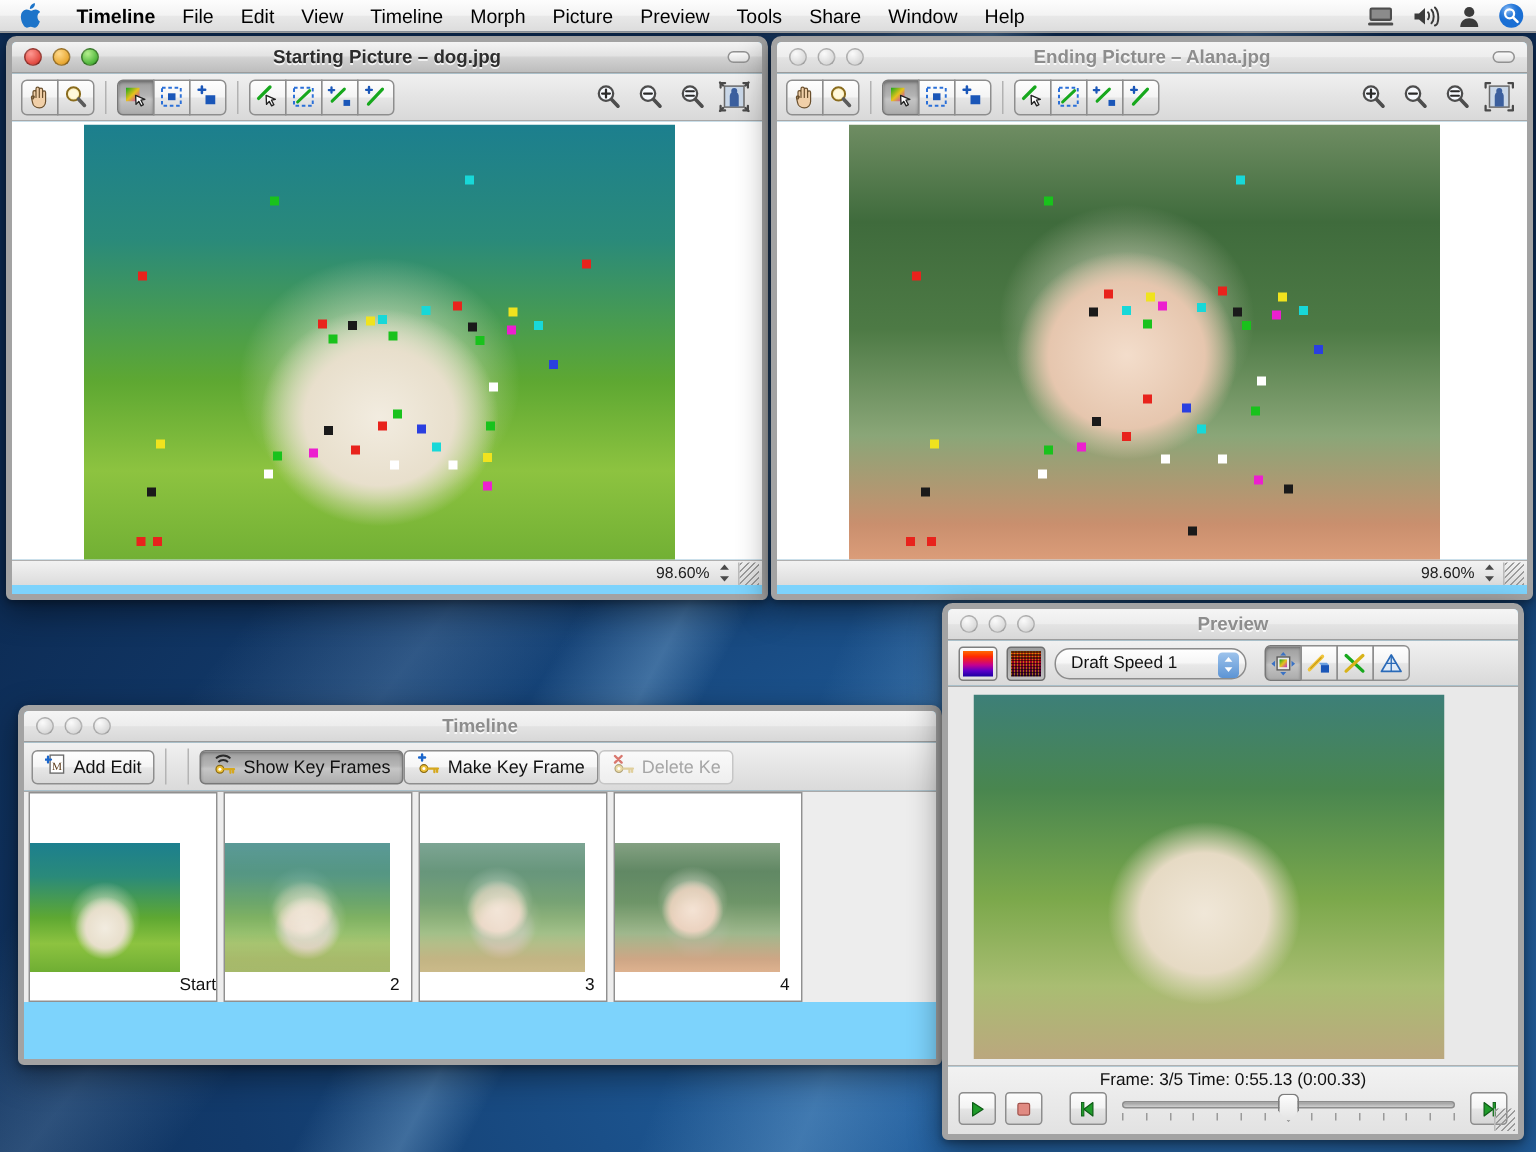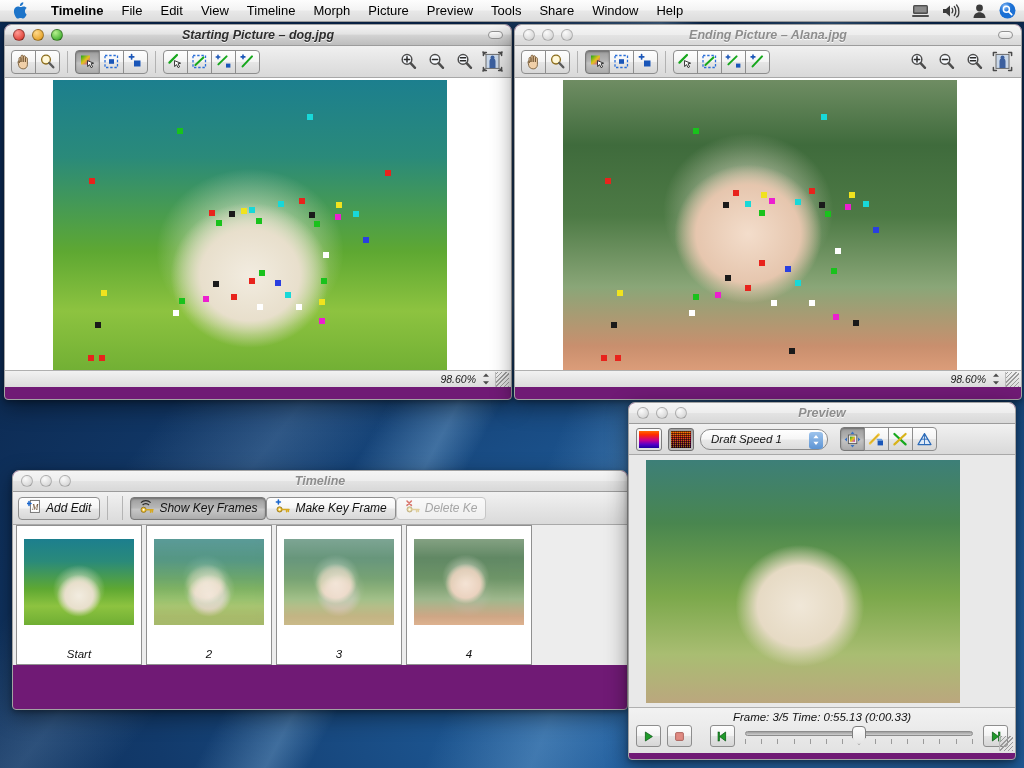--- a/index.html
+++ b/index.html
@@ -43,26 +43,25 @@
     padding: 0 9px; height: 20px; line-height: 20px;
     font-size: 13px; color: #000; white-space: nowrap; cursor: default;
   }
   .menu-item.app-name { font-weight: bold; }
   #menubar-right { margin-left: auto; display: flex; align-items: center; padding-right: 8px; gap: 13px; }
   .mb-icon { display:flex; align-items:center; }
 
   
   .window {
     position: absolute;
-    background: #701a75;
-    border: 1px solid #a3a3a3;
+    background: #7dd3fc;
+    border: 4px solid #a3a3a3;
     border-radius: 7px 7px 4px 4px;
     box-shadow: 0 7px 22px rgba(0,0,0,0.45), 0 2px 5px rgba(0,0,0,0.3);
     overflow: hidden;
-    font-style: italic;
   }
   .titlebar {
     height: 21px; position: relative;
     background: linear-gradient(to bottom, #f4f4f4 0%, #e3e3e3 45%, #d2d2d2 52%, #bdbdbd 100%);
     border-bottom: 1px solid #9c9c9c;
     display: flex; align-items: center;
   }
   .titlebar.inactive {
     background: linear-gradient(to bottom, #f5f5f5 0%, #ededed 50%, #e3e3e3 52%, #d8d8d8 100%);
   }
@@ -161,21 +160,21 @@
     margin: 4px 3px 3px 3px; height: 18px;
     background: #fff; border: 1px solid #7f9fc4;
     box-shadow: 0 0 0 2px rgba(125,170,225,0.45);
     display: flex; align-items: center; justify-content: center;
     font-size: 11.5px; color: #111;
   }
   .frames-row { display: flex; padding: 0 3px; gap: 4px; background:#ededed; }
   .frame-cell {
     width: 126px; height: 140px;
     background: #fff; border: 1px solid #909090;
-    display: flex; flex-direction: column; align-items: center;
+    display: flex; flex-direction: row; align-items: center;
   }
   .frame-thumb { width: 110px; height: 86px; margin-top: 13px; overflow: hidden; position: relative; }
   .frame-label { margin-top: auto; margin-bottom: 4px; font-size: 11.5px; color: #111; }
 
   
   .pv-toolbar {
     height: 31px; display: flex; align-items: center; gap: 6px;
     background: linear-gradient(to bottom, #f1f1f1 0%, #e5e5e5 50%, #d9d9d9 100%);
     border-bottom: 1px solid #a8a8a8;
     padding: 0 7px;

